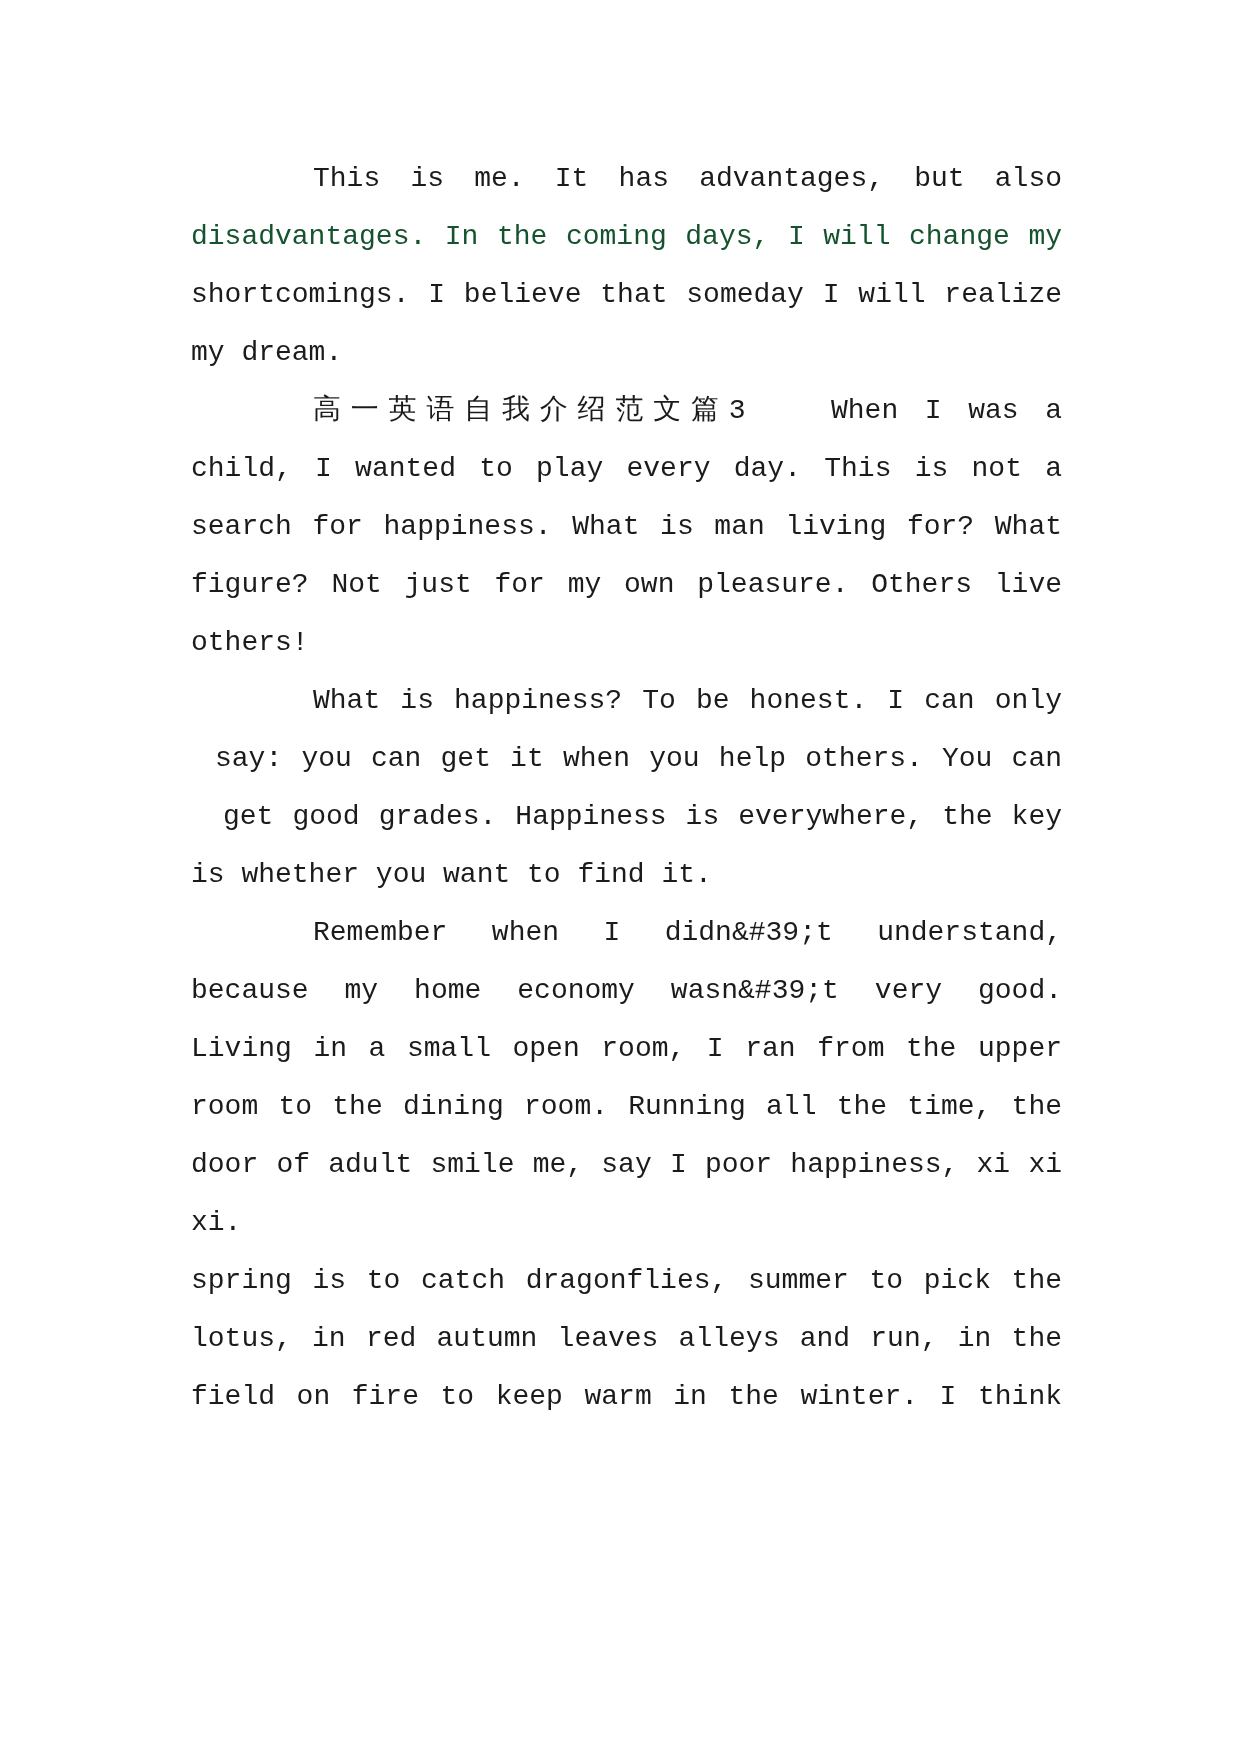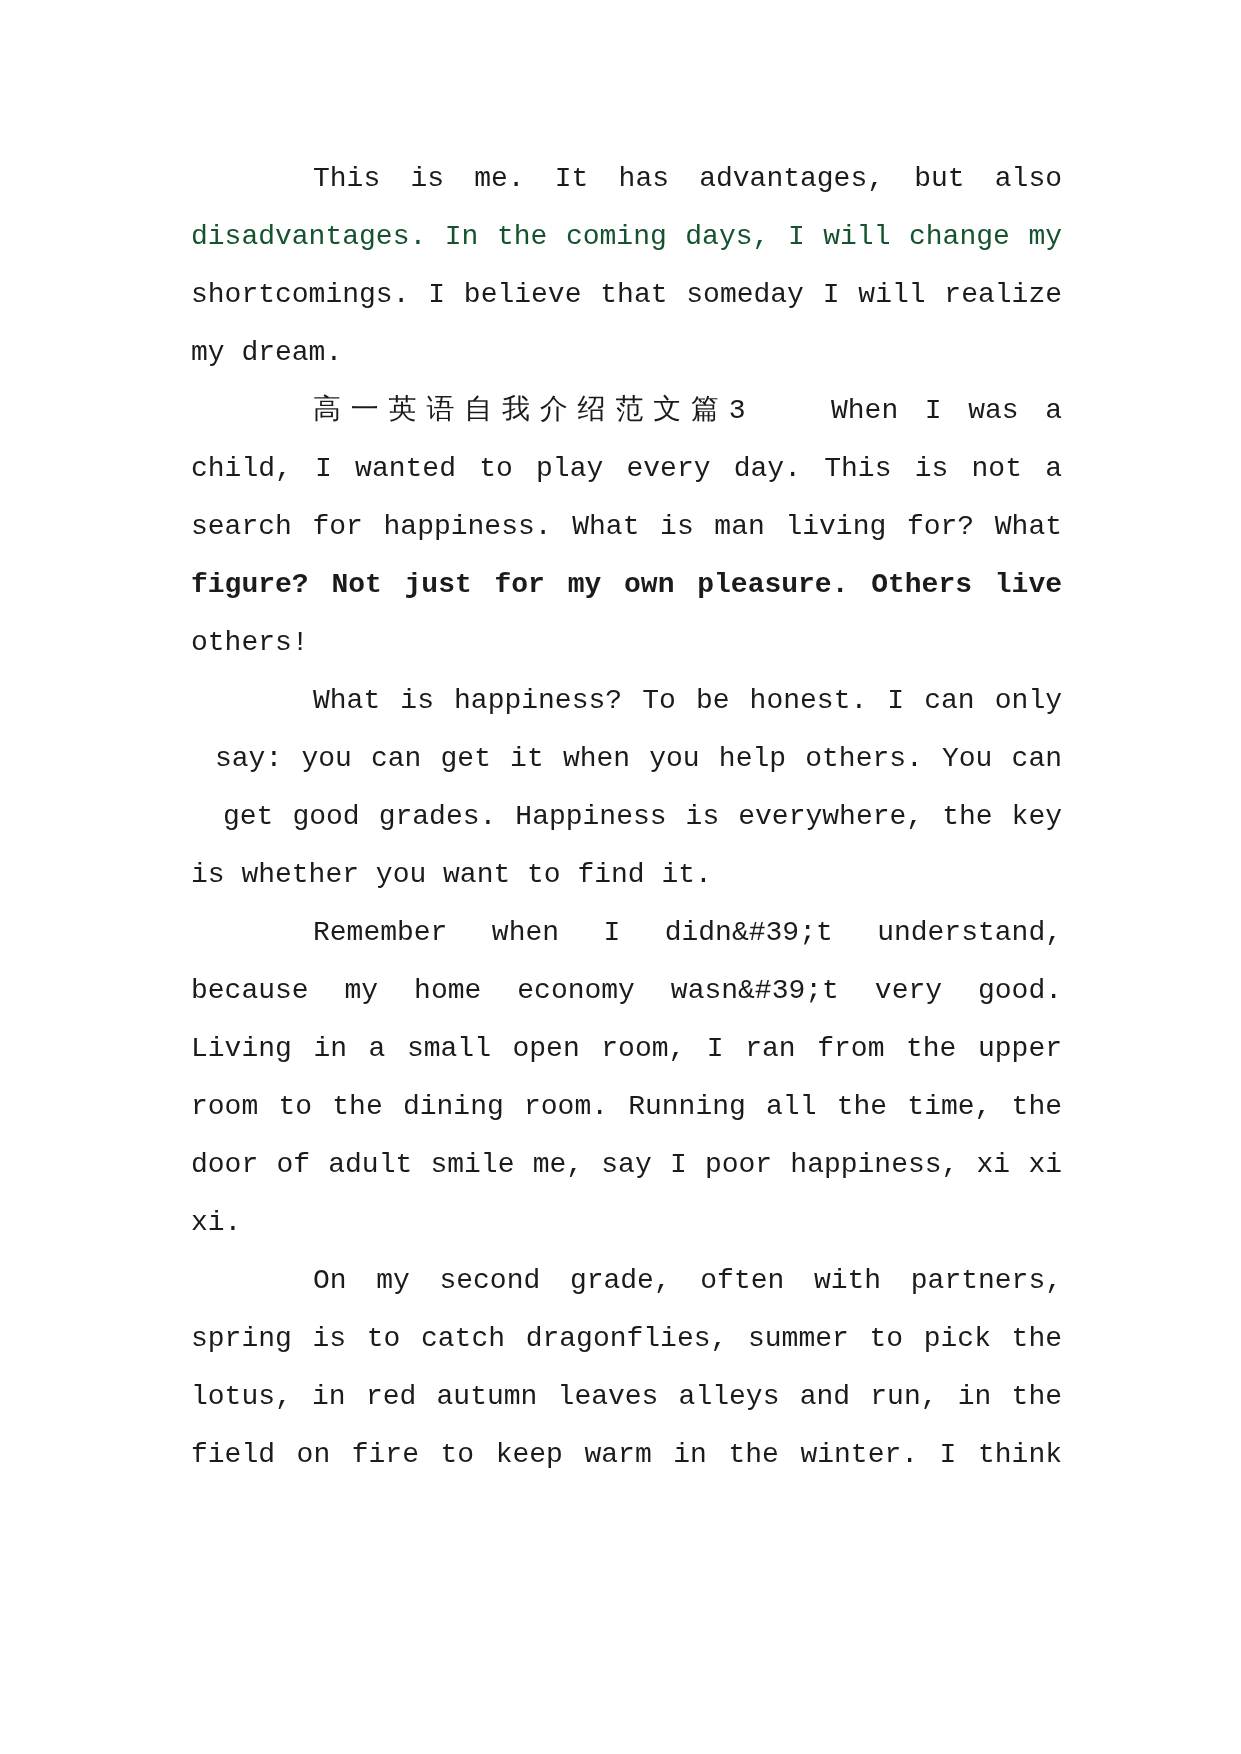--- a/index.html
+++ b/index.html
@@ -48,37 +48,36 @@
       <div class="paragraph">
         <div class="line indent" style="color: rgb(27, 27, 27);">This is me. It has advantages, but also</div>
         <div class="line" style="color: #14532d;">disadvantages. In the coming days, I will change my</div>
         <div class="line" style="color: rgb(27, 27, 27);">shortcomings. I believe that someday I will realize</div>
         <div class="line last" style="color: rgb(27, 27, 27);">my dream.</div>
       </div>
       <div class="paragraph">
         <div class="line indent" style="color: rgb(27, 27, 27);">高一英语自我介绍范文篇3　　When I was a</div>
         <div class="line" style="color: rgb(27, 27, 27);">child, I wanted to play every day. This is not a</div>
         <div class="line" style="color: rgb(27, 27, 27);">search for happiness. What is man living for? What</div>
-        <div class="line" style="color: rgb(27, 27, 27); font-weight: bold;">figure? Not just for my own pleasure. Others live</div>
+        <div class="line" style="color: rgb(27, 27, 27);">figure? Not just for my own pleasure. Others live</div>
         <div class="line last" style="color: rgb(27, 27, 27);">others!</div>
       </div>
       <div class="paragraph">
         <div class="line indent" style="color: rgb(27, 27, 27);">What is happiness? To be honest. I can only</div>
         <div class="line" style="color: rgb(27, 27, 27); margin-left: 24px;">say: you can get it when you help others. You can</div>
         <div class="line" style="color: rgb(27, 27, 27); margin-left: 32px;">get good grades. Happiness is everywhere, the key</div>
         <div class="line last" style="color: rgb(27, 27, 27);">is whether you want to find it.</div>
       </div>
       <div class="paragraph">
         <div class="line indent" style="color: rgb(27, 27, 27);">Remember when I didn&amp;#39;t understand,</div>
         <div class="line" style="color: rgb(27, 27, 27);">because my home economy wasn&amp;#39;t very good.</div>
         <div class="line" style="color: rgb(27, 27, 27);">Living in a small open room, I ran from the upper</div>
         <div class="line" style="color: rgb(27, 27, 27);">room to the dining room. Running all the time, the</div>
         <div class="line" style="color: rgb(27, 27, 27);">door of adult smile me, say I poor happiness, xi xi</div>
         <div class="line last" style="color: rgb(27, 27, 27);">xi.</div>
       </div>
       <div class="paragraph">
-        <div class="line indent" style="color: rgb(27, 27, 27);">On my second grade, often with partners,</div>
         <div class="line" style="color: rgb(27, 27, 27);">spring is to catch dragonflies, summer to pick the</div>
         <div class="line" style="color: rgb(27, 27, 27);">lotus, in red autumn leaves alleys and run, in the</div>
         <div class="line" style="color: rgb(27, 27, 27);">field on fire to keep warm in the winter. I think</div>
       </div>
     </div>
 </div>
 
 </body></html>

